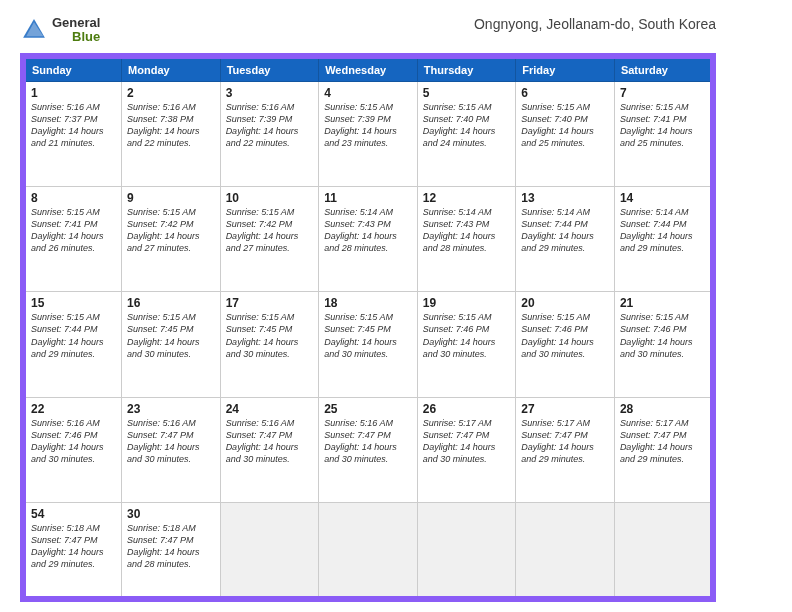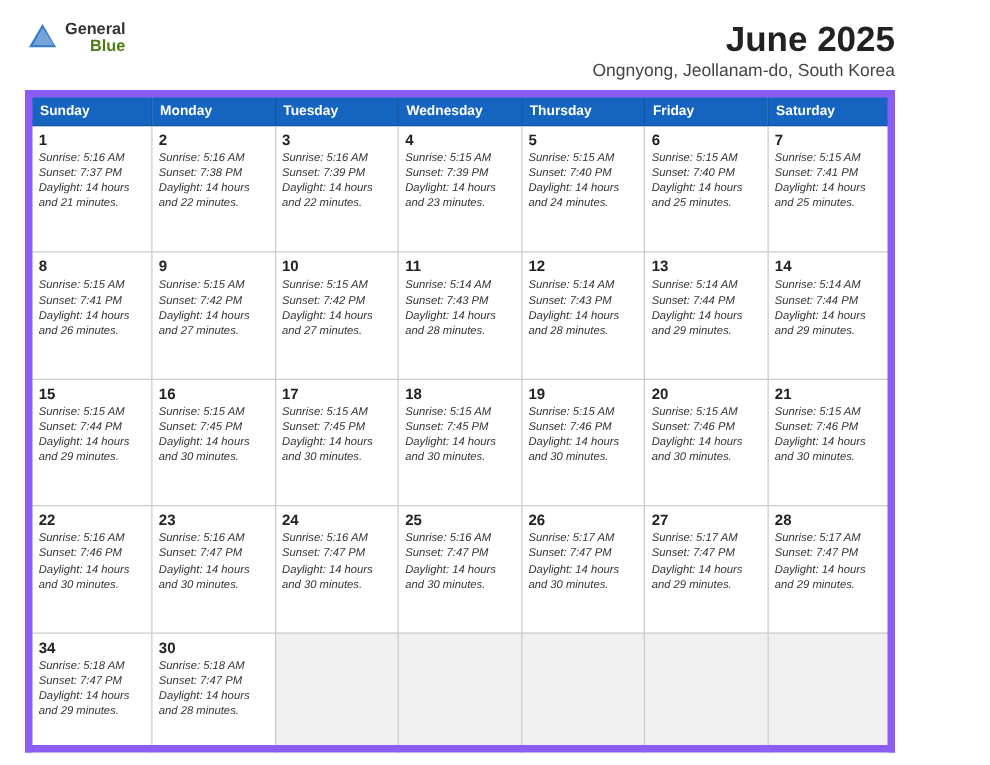--- a/index.html
+++ b/index.html
@@ -111,21 +111,20 @@
       <svg class="logo-icon" viewBox="0 0 36 36">
         <polygon points="18,4 32,28 4,28" fill="#1565c0" opacity="0.85"></polygon>
         <polygon points="18,8 30,26 8,26" fill="white" opacity="0.3"></polygon>
       </svg>
       <div class="logo-text">
         <span class="logo-general">General</span>
         <span class="logo-blue">Blue</span>
       </div>
     </div>
     <div class="title-block">
-      <h1>June 2025</h1>
       <h2>Ongnyong, Jeollanam-do, South Korea</h2>
     </div>
   </div>
 
   <table class="calendar">
     <thead>
       <tr class="cal-header-row">
         <th>Sunday</th>
         <th>Monday</th>
         <th>Tuesday</th>
@@ -335,21 +334,21 @@
           <td>
             <span class="day-num">28</span>
             <div class="day-info" style="white-space: pre-line;">Sunrise: 5:17 AM
 Sunset: 7:47 PM
 Daylight: 14 hours
 and 29 minutes.</div>
           </td>
         </tr>
         <tr>
           <td>
-            <span class="day-num">34</span>
+            <span class="day-num">54</span>
             <div class="day-info" style="white-space: pre-line;">Sunrise: 5:18 AM
 Sunset: 7:47 PM
 Daylight: 14 hours
 and 29 minutes.</div>
           </td>
           <td>
             <span class="day-num">30</span>
             <div class="day-info" style="white-space: pre-line;">Sunrise: 5:18 AM
 Sunset: 7:47 PM
 Daylight: 14 hours

